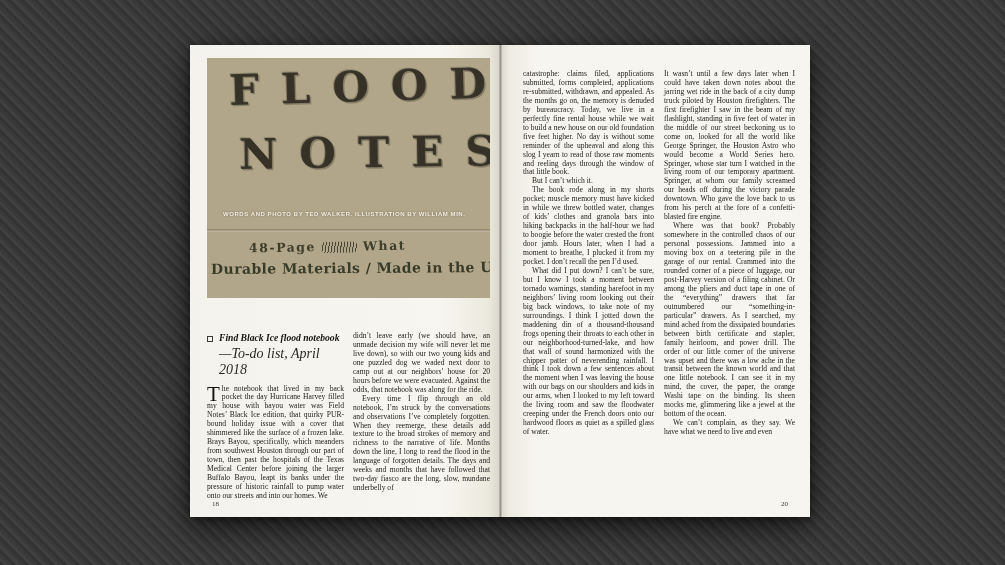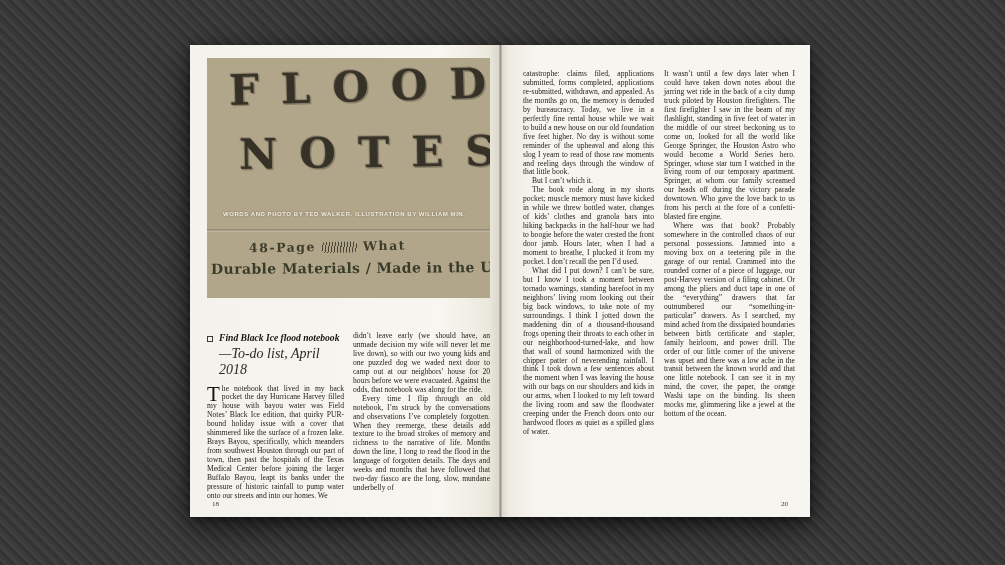--- a/index.html
+++ b/index.html
@@ -132,20 +132,21 @@
     <div class="cols cols-right">
       <div class="col">
         <p>catastrophe: claims filed, applications submitted, forms completed, applications re-submitted, withdrawn, and appealed. As the months go on, the memory is denuded by bureaucracy. Today, we live in a perfectly fine rental house while we wait to build a new house on our old foundation five feet higher. No day is without some reminder of the upheaval and along this slog I yearn to read of those raw moments and reeling days through the window of that little book.</p>
         <p class="indent">But I can’t which it.</p>
         <p class="indent">The book rode along in my shorts pocket; muscle memory must have kicked in while we threw bottled water, changes of kids’ clothes and granola bars into hiking backpacks in the half-hour we had to boogie before the water crested the front door jamb. Hours later, when I had a moment to breathe, I plucked it from my pocket. I don’t recall the pen I’d used.</p>
         <p class="indent">What did I put down? I can’t be sure, but I know I took a moment between tornado warnings, standing barefoot in my neighbors’ living room looking out their big back windows, to take note of my surroundings. I think I jotted down the maddening din of a thousand-thousand frogs opening their throats to each other in our neighborhood-turned-lake, and how that wall of sound harmonized with the chipper patter of neverending rainfall. I think I took down a few sentences about the moment when I was leaving the house with our bags on our shoulders and kids in our arms, when I looked to my left toward the living room and saw the floodwater creeping under the French doors onto our hardwood floors as quiet as a spilled glass of water.</p>
       </div>
       <div class="col">
         <p>It wasn’t until a few days later when I could have taken down notes about the jarring wet ride in the back of a city dump truck piloted by Houston firefighters. The first firefighter I saw in the beam of my flashlight, standing in five feet of water in the middle of our street beckoning us to come on, looked for all the world like George Springer, the Houston Astro who would become a World Series hero. Springer, whose star turn I watched in the living room of our temporary apartment. Springer, at whom our family screamed our heads off during the victory parade downtown. Who gave the love back to us from his perch at the fore of a confetti-blasted fire engine.</p>
         <p class="indent">Where was that book? Probably somewhere in the controlled chaos of our personal possessions. Jammed into a moving box on a teetering pile in the garage of our rental. Crammed into the rounded corner of a piece of luggage, our post-Harvey version of a filing cabinet. Or among the pliers and duct tape in one of the “everything” drawers that far outnumbered our “something-in-particular” drawers. As I searched, my mind ached from the dissipated boundaries between birth certificate and stapler, family heirloom, and power drill. The order of our little corner of the universe was upset and there was a low ache in the transit between the known world and that one little notebook. I can see it in my mind, the cover, the paper, the orange Washi tape on the binding. Its sheen mocks me, glimmering like a jewel at the bottom of the ocean.</p>
+        <p class="indent">We can’t complain, as they say. We have what we need to live and even</p>
       </div>
     </div>
 
     <div class="pagenum pn-right">20</div>
   </div>
 
   <div class="gutter"></div>
 </div>
 
 </body></html>

